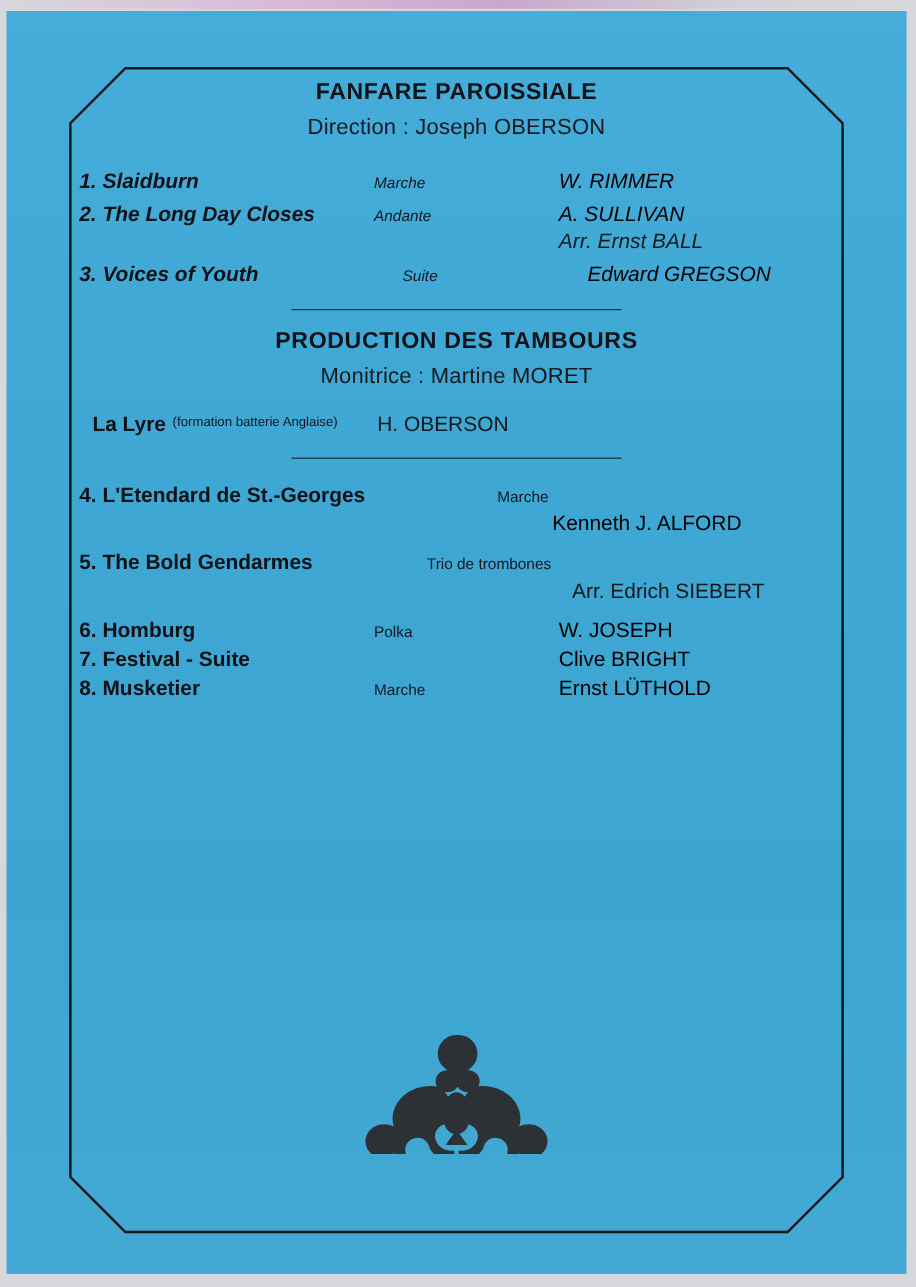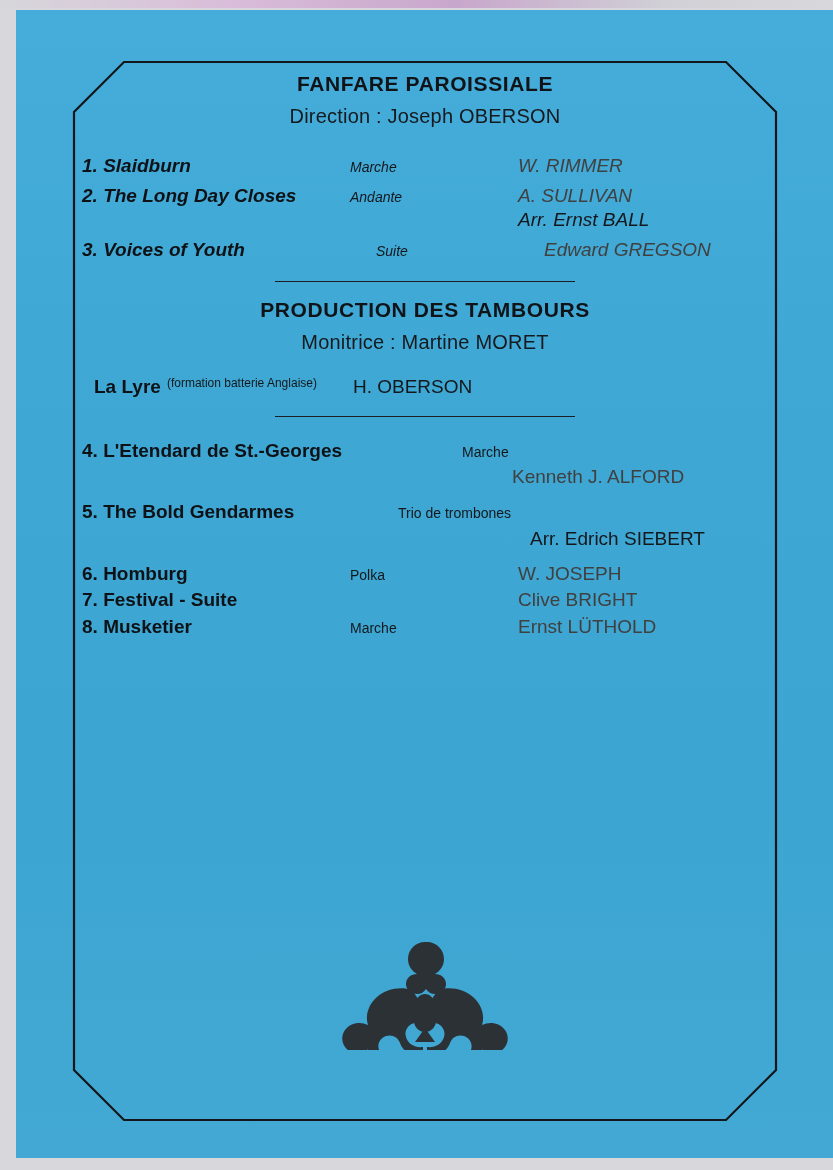--- a/index.html
+++ b/index.html
@@ -27,21 +27,21 @@
     top: 0; left: 0;
     width: 833px;
     height: 8px;
     background: linear-gradient(to right, #d7d7db 0%, #d9bcd9 28%, #c8a7cc 55%, #d0d0d6 80%, #d8d8dc 100%);
   }
 
   
   .card {
     position: absolute;
     top: 10px;
-    left: 16px;
+    left: 6px;
     width: 818px;
     height: 1148px;
     background: #3fa8d4;
     box-sizing: border-box;
     overflow: hidden;
   }
   .card-inner-tone {
     position: absolute;
     inset: 0;
     background: linear-gradient(to bottom, #46addb 0%, #3ea7d3 35%, #3ca5d1 70%, #43a9d4 100%);
@@ -102,21 +102,21 @@
   }
   .genre {
     font-size: 14px;
     font-weight: normal;
     color: #14181c;
     white-space: nowrap;
   }
   .composer {
     font-size: 19px;
     font-weight: normal;
-    color: #404040;
+    color: #000000;
     white-space: nowrap;
   }
   .composer-2 {
     font-size: 19px;
     font-weight: normal;
     color: #14181c;
     white-space: nowrap;
   }
 
   

